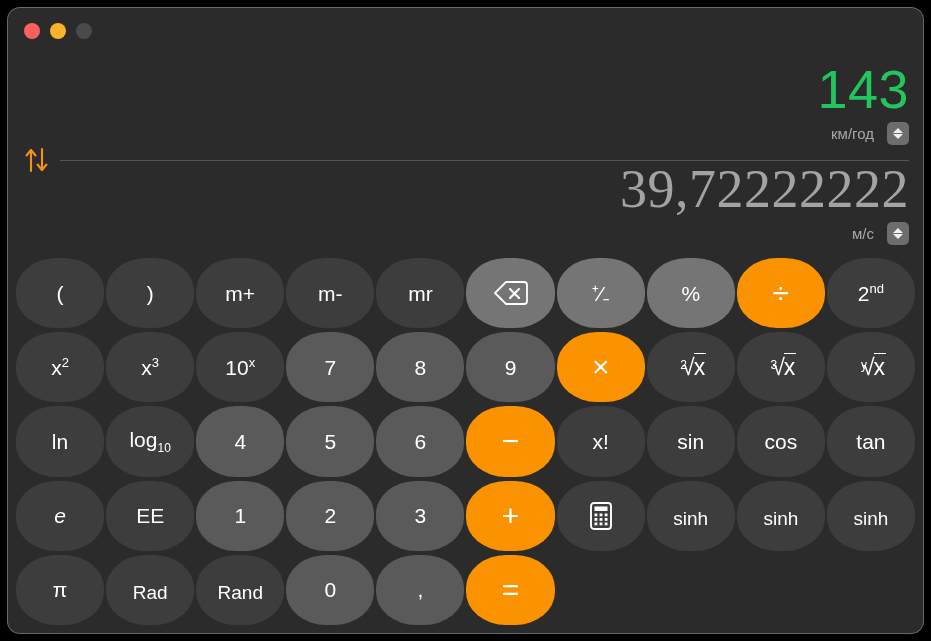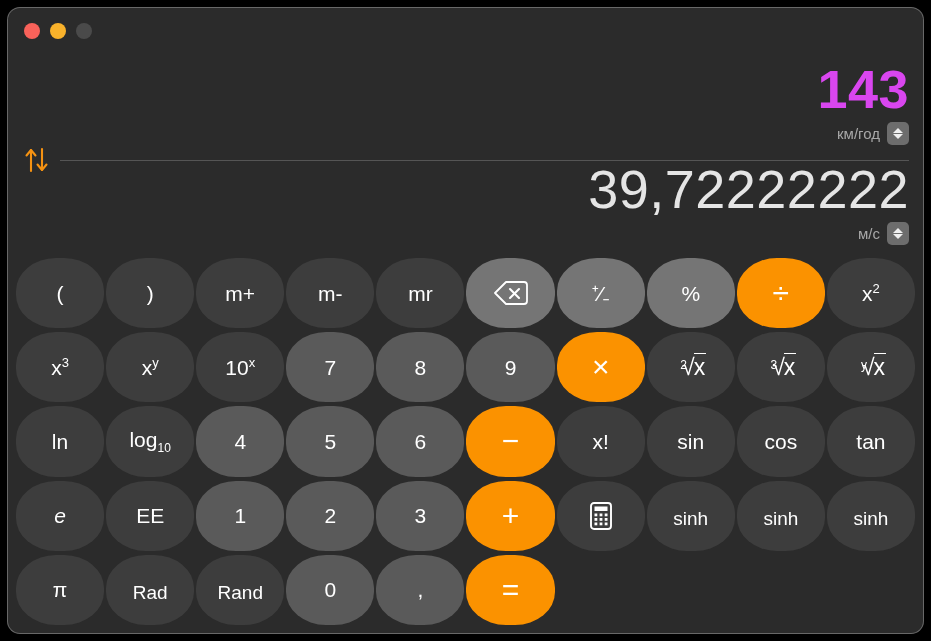--- a/index.html
+++ b/index.html
@@ -58,28 +58,28 @@
   #disp-top    { top: 12px; }
   #disp-bottom { top: 112px; }
 
   .disp-value {
     font-size: 54px;
     line-height: 58px;
     font-weight: 300;
     letter-spacing: 0.5px;
     white-space: nowrap;
   }
-  #disp-top .disp-value    { color: #d946ef; font-weight: bold; }
-  #disp-bottom .disp-value { color: #e5e5e5; }
+  #disp-top .disp-value    { color: #22c55e; }
+  #disp-bottom .disp-value { color: #a3a3a3; font-family: Liberation Serif, serif; }
 
   .disp-unit-row {
     display: flex;
     align-items: center;
     justify-content: flex-end;
-    gap: 7px;
+    gap: 13px;
     margin-top: 4px;
   }
   .disp-unit {
     font-size: 15px;
     color: #a8a8a8;
   }
   .stepper {
     width: 22px;
     height: 23px;
     border-radius: 5px;
@@ -266,27 +266,27 @@
       <button class="key util">
         <span class="lbl">⁺⁄₋</span>
       </button>
       <button class="key util">
         <span class="lbl">%</span>
       </button>
       <button class="key op">
         <span class="lbl">÷</span>
       </button>
       <button class="key fn">
+        <span class="lbl">2<span class="sup">nd</span></span>
+      </button>
+      <button class="key fn">
         <span class="lbl">x<span class="sup">2</span></span>
       </button>
       <button class="key fn">
         <span class="lbl">x<span class="sup">3</span></span>
-      </button>
-      <button class="key fn">
-        <span class="lbl">x<span class="sup">y</span></span>
       </button>
       <button class="key fn">
         <span class="lbl">10<span class="sup">x</span></span>
       </button>
       <button class="key num">
         <span class="lbl">7</span>
       </button>
       <button class="key num">
         <span class="lbl">8</span>
       </button>

